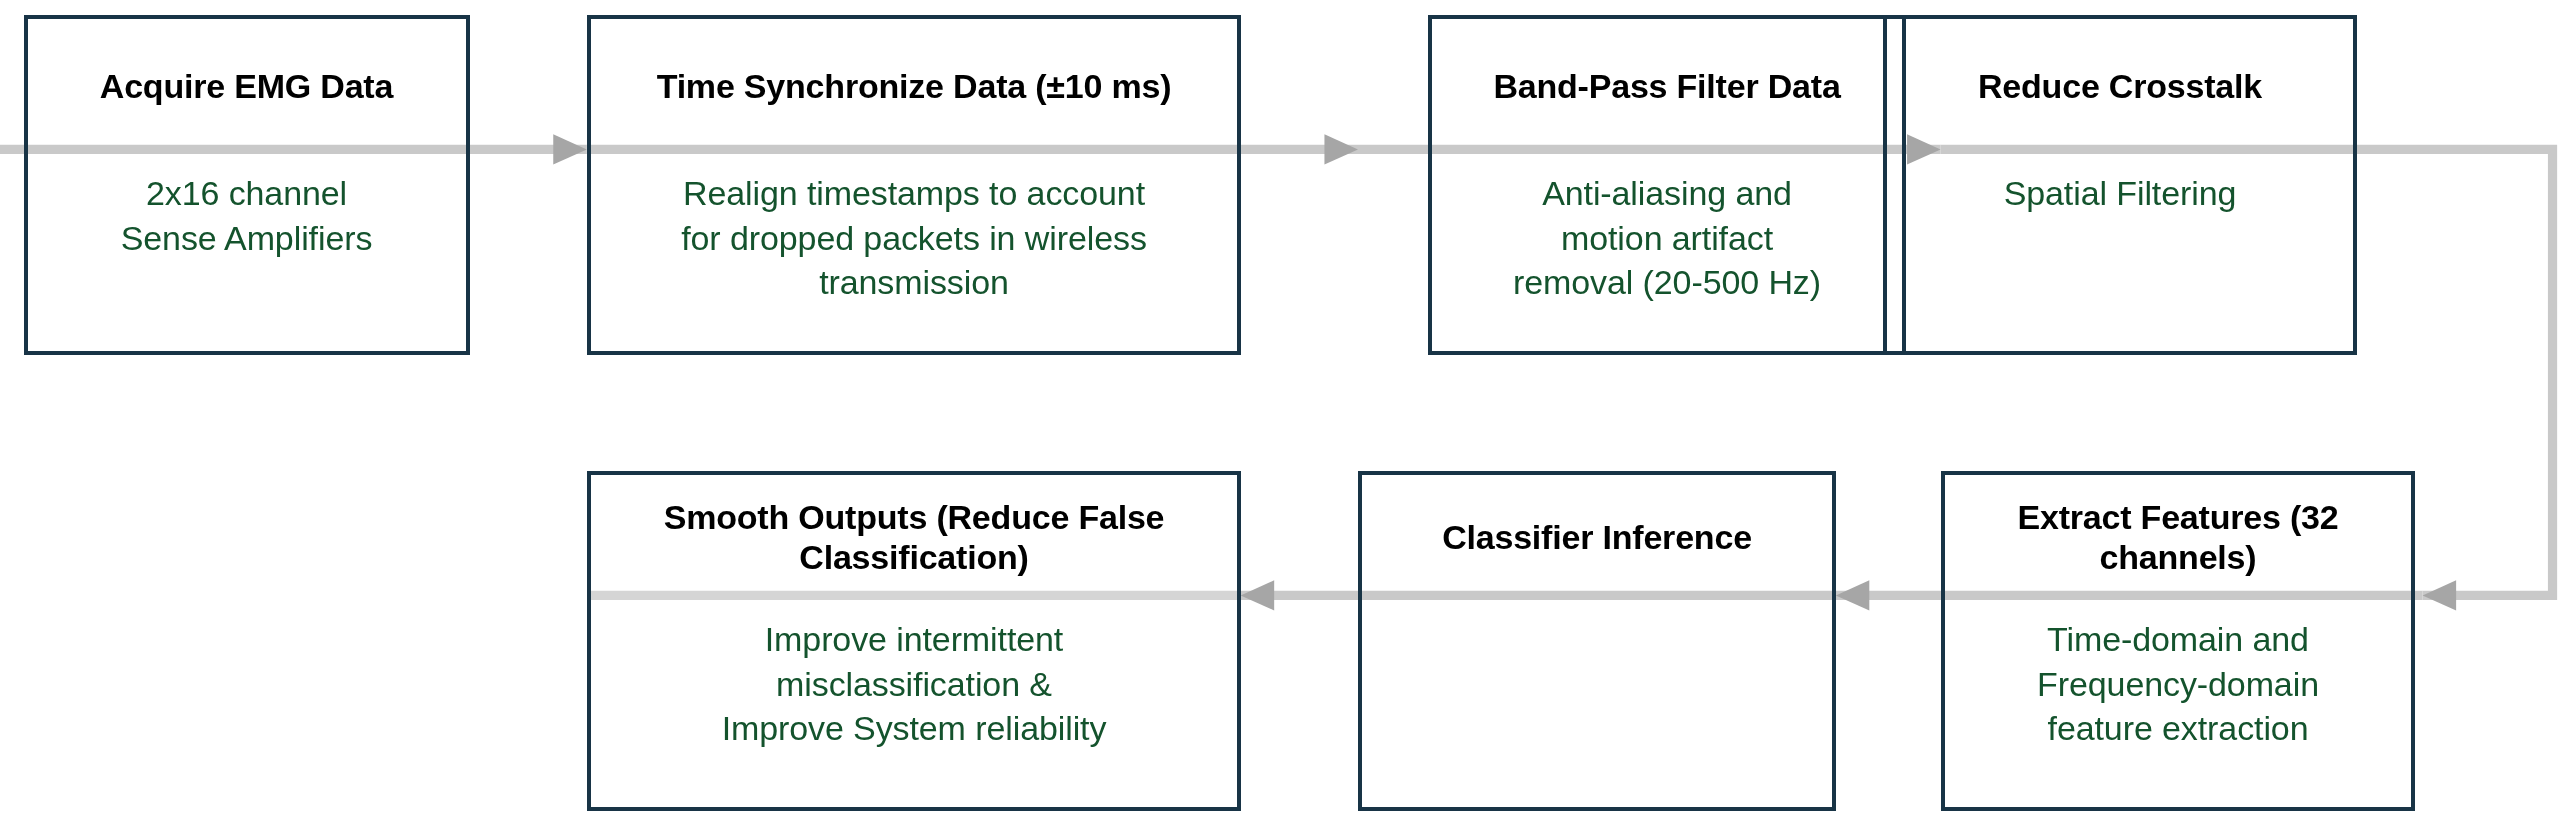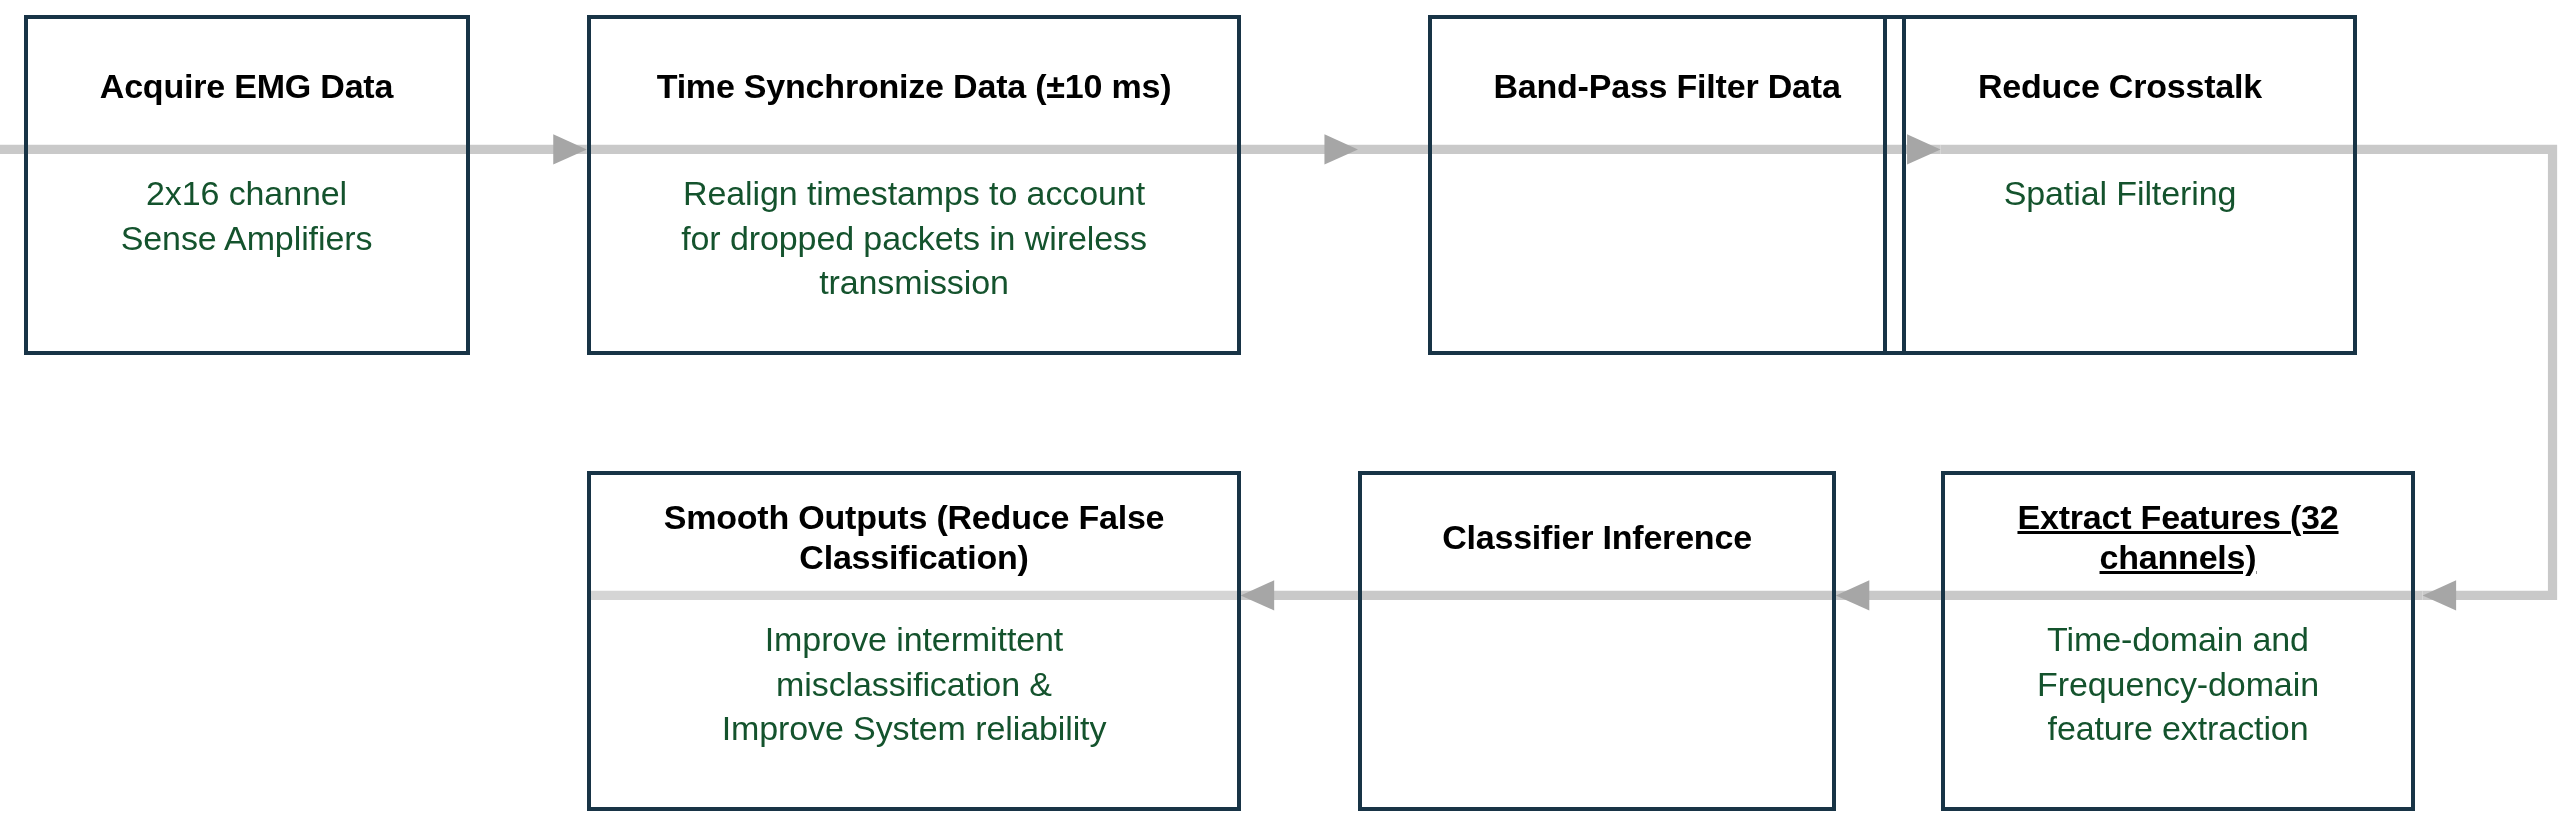--- a/index.html
+++ b/index.html
@@ -58,21 +58,21 @@
   #n6{left:1358px;top:471px; width:478px; height:340px;gap:32px;}
   #n7{left:1941px;top:471px; width:474px; height:340px;}
 
   
   #n1 .title{height:134px;}
   #n2 .title{height:134px;}
   #n3 .title{height:134px;}
   #n4 .title{height:134px;}
   #n5 .title{height:124px;}
   #n6 .title{height:124px;}
-  #n7 .title{height:124px;text-decoration:underline;}
+  #n7 .title{height:124px;}
 </style>
 </head>
 <body>
 
 <div id="stage">
 
   <svg id="wires" viewBox="0 0 3073 986" xmlns="http://www.w3.org/2000/svg">
     <defs>
       <marker id="arrR" markerWidth="10" markerHeight="10" refX="9" refY="5" orient="auto" markerUnits="userSpaceOnUse">
         <path d="M0,0 L10,5 L0,10 z" fill="#a6a6a6"></path>
@@ -119,20 +119,23 @@
     <div class="title">Time Synchronize
 Data (±10 ms)</div>
     <div class="body">Realign timestamps to account
 for dropped packets in wireless
 transmission</div>
   </div>
 
   <div class="node" id="n3">
     <div class="title">Band-Pass Filter
 Data</div>
+    <div class="body">Anti-aliasing and
+motion artifact
+removal (20-500 Hz)</div>
   </div>
 
   <div class="node" id="n4">
     <div class="title">Reduce Crosstalk</div>
     <div class="body">Spatial Filtering</div>
   </div>
 
   <div class="node" id="n5">
     <div class="title">Smooth Outputs
 (Reduce False Classification)</div>

